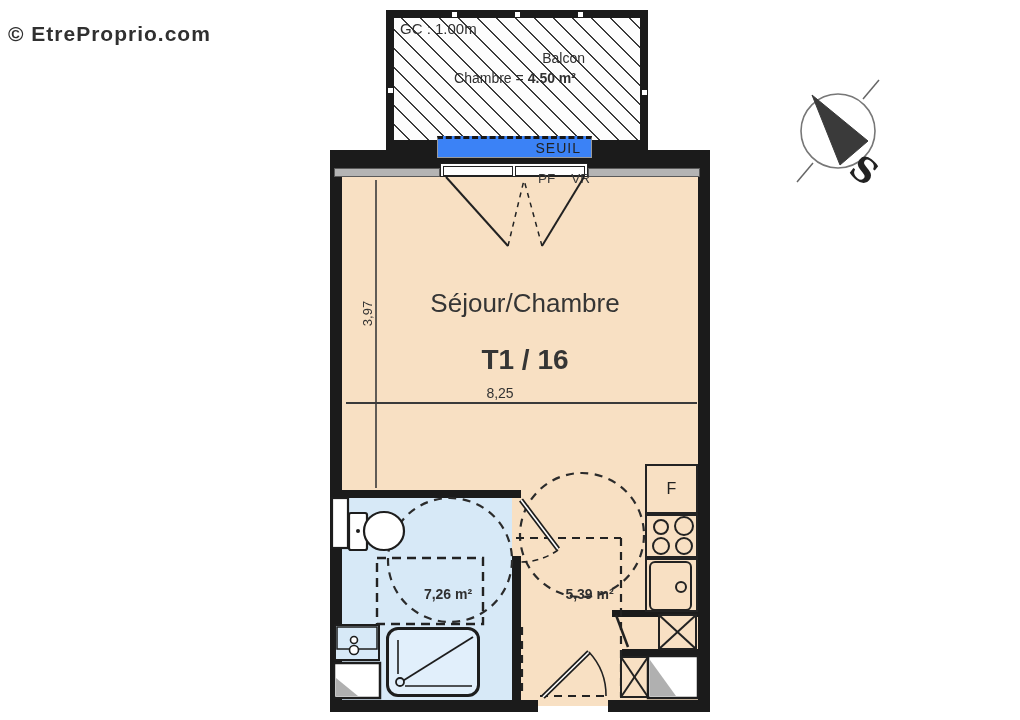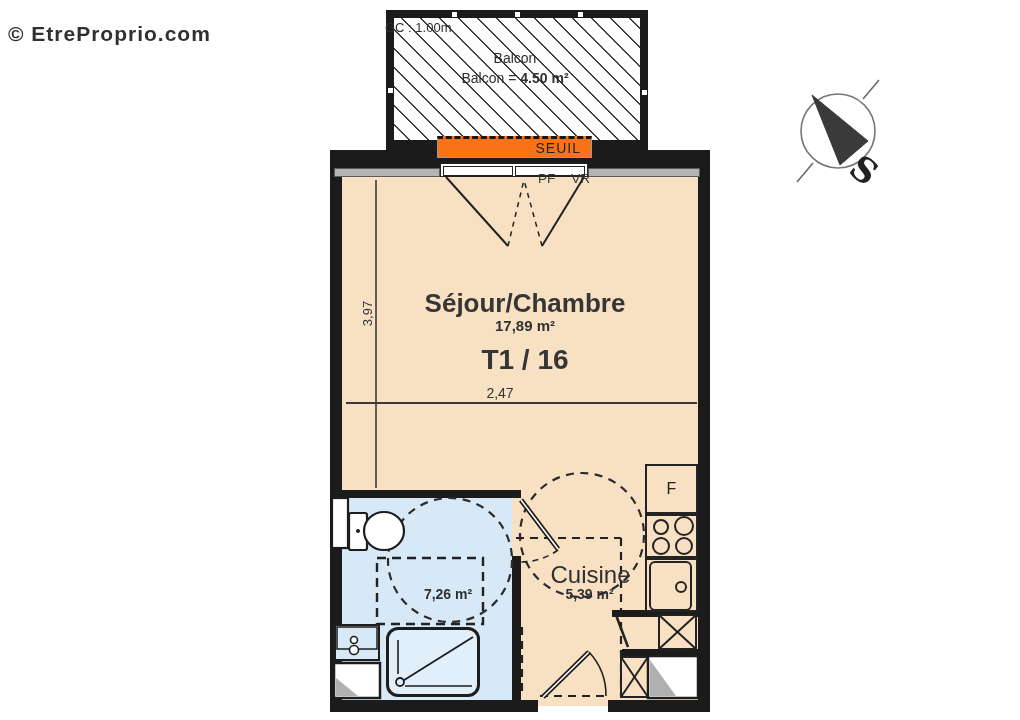--- a/index.html
+++ b/index.html
@@ -13,45 +13,45 @@
   .fill-bath{left:340px;top:498px;width:172px;height:204px;background:#d7e9f7;}
   
   .wall{background:#1b1b1b;}
   
   .balcony{left:386px;top:10px;width:262px;height:140px;border:8px solid #1b1b1b;background:#fdfdfd;box-sizing:border-box;}
   .balcony-hatch{position:absolute;inset:0;
      background:repeating-linear-gradient(45deg, transparent 0px, transparent 12px, #3c3c3c 12px, #3c3c3c 13.4px);}
   .bdot{position:absolute;width:5px;height:5px;background:#fff;}
   .balcony-flank-l{left:386px;top:140px;width:51px;height:12px;}
   .balcony-flank-r{left:592px;top:140px;width:56px;height:12px;}
-  .seuil-box{left:437px;top:136px;width:155px;height:22px;background:#f97316;border:1px solid #9a9a9a;
+  .seuil-box{left:437px;top:136px;width:155px;height:22px;background:#3b82f6;border:1px solid #9a9a9a;
      border-top:3px dashed #161616;box-sizing:border-box;display:flex;align-items:center;justify-content:flex-end;
      padding-right:10px;font-size:14px;letter-spacing:1px;color:#222;}
   
   .band{background:#b4b4b4;border:1px solid #5a5a5a;box-sizing:border-box;}
   .window-frame{left:440px;top:163px;width:148px;height:14px;background:#fff;border:1px solid #222;box-sizing:border-box;}
   .pane{position:absolute;top:2px;height:8px;border:1px solid #222;background:#fff;}
   
   .box{border:2px solid #232323;box-sizing:border-box;background:#f8e0c3;}
   .fridge{left:645px;top:464px;width:53px;height:50px;display:flex;align-items:center;justify-content:center;
           font-size:16px;font-weight:500;color:#222;}
   .stove{left:645px;top:514px;width:53px;height:44px;}
   .sinkbox{left:645px;top:558px;width:53px;height:54px;}
   .washbasin{left:334px;top:624px;width:46px;height:37px;background:#d7e9f7;border:2px solid #1d1d1d;box-sizing:border-box;}
   .shower{left:386px;top:627px;width:94px;height:70px;background:#e1effb;border:3px solid #1d1d1d;border-radius:12px;box-sizing:border-box;}
   
   .lbl{color:#303030;}
   .ctr{text-align:center;}
-  .gc{left:385px;top:20px;font-size:13px;}
-  .balcon-name{left:445px;top:50px;width:140px;font-size:14px;}
+  .gc{left:400px;top:20px;font-size:15px;}
+  .balcon-name{left:445px;top:50px;width:140px;font-size:14px;text-align:right;}
   .balcon-surface{left:415px;top:70px;width:200px;font-size:14px;}
   .balcon-surface b{margin-left:4px;}
   .pfvr{left:538px;top:171px;font-size:13.5px;color:#3a3a3a;}
   .pfvr span + span{margin-left:16px;}
-  .living-title{left:375px;top:288px;width:300px;font-size:26px;font-weight:700;color:#353535;}
+  .living-title{left:375px;top:288px;width:300px;font-size:26px;font-weight:400;color:#353535;}
   .living-area{left:375px;top:317px;width:300px;font-size:15px;font-weight:bold;}
   .living-unit{left:375px;top:344px;width:300px;font-size:28px;font-weight:600;color:#353535;}
   .dim-v{left:346px;top:306px;width:42px;font-size:13px;transform:rotate(-90deg);text-align:center;color:#333;}
   .dim-h{left:460px;top:385px;width:80px;font-size:14px;color:#333;}
   .sdb-name{left:390px;top:561px;width:120px;font-size:24px;}
   .sdb-area{left:388px;top:586px;width:120px;font-size:14px;font-weight:bold;}
   .cuisine-name{left:518px;top:561px;width:145px;font-size:24px;}
   .cuisine-area{left:517px;top:586px;width:145px;font-size:14px;font-weight:bold;}
   svg{position:absolute;left:0;top:0;pointer-events:none;}
 </style>
@@ -69,21 +69,21 @@
     <div class="balcony-hatch"></div>
     <div class="bdot" style="left:58px;top:-6px;"></div>
     <div class="bdot" style="left:121px;top:-6px;"></div>
     <div class="bdot" style="left:184px;top:-6px;"></div>
     <div class="bdot" style="left:-6px;top:70px;"></div>
     <div class="bdot" style="left:248px;top:72px;"></div>
   </div>
   <div class="abs gc lbl">GC : 1.00m</div>
   <div class="abs balcon-name ctr lbl">Balcon</div>
   <div class="abs balcon-surface ctr lbl">
-    <span>Balcon =</span><b>4.50 m²</b>
+    <span>Chambre =</span><b>4.50 m²</b>
   </div>
 
   <div class="abs wall" style="left:330px;top:150px;width:380px;height:18px;"></div>
   <div class="abs wall" style="left:330px;top:150px;width:12px;height:562px;"></div>
   <div class="abs wall" style="left:698px;top:150px;width:12px;height:562px;"></div>
   <div class="abs wall" style="left:330px;top:700px;width:208px;height:12px;"></div>
   <div class="abs wall" style="left:608px;top:700px;width:102px;height:12px;"></div>
   <div class="abs wall balcony-flank-l"></div>
   <div class="abs wall balcony-flank-r"></div>
 
@@ -209,21 +209,19 @@
     <g>
       <circle cx="838" cy="131" r="37" fill="none" stroke="#777" stroke-width="1.6"></circle>
       <line x1="863" y1="99" x2="879" y2="80" stroke="#666" stroke-width="1.5"></line>
       <line x1="813" y1="163" x2="797" y2="182" stroke="#666" stroke-width="1.5"></line>
       <polygon points="812,95 868,141 840,165" fill="#3a3a3a" stroke="#3a3a3a"></polygon>
       <text x="864" y="182" font-size="34" font-weight="bold" font-family="DejaVu Serif, serif" fill="#222" text-anchor="middle" transform="rotate(38 864 170)">S</text>
     </g>
   </svg>
 
   <div class="abs living-title ctr lbl">Séjour/Chambre</div>
-  <div class="abs living-area ctr lbl">17,89 m²</div>
   <div class="abs living-unit ctr lbl">T1 / 16</div>
   <div class="abs dim-v lbl">3,97</div>
-  <div class="abs dim-h ctr lbl">2,47</div>
+  <div class="abs dim-h ctr lbl">8,25</div>
   <div class="abs sdb-area ctr lbl">7,26 m²</div>
-  <div class="abs cuisine-name ctr lbl">Cuisine</div>
   <div class="abs cuisine-area ctr lbl">5,39 m²</div>
 
 </div>
 
 </body></html>

